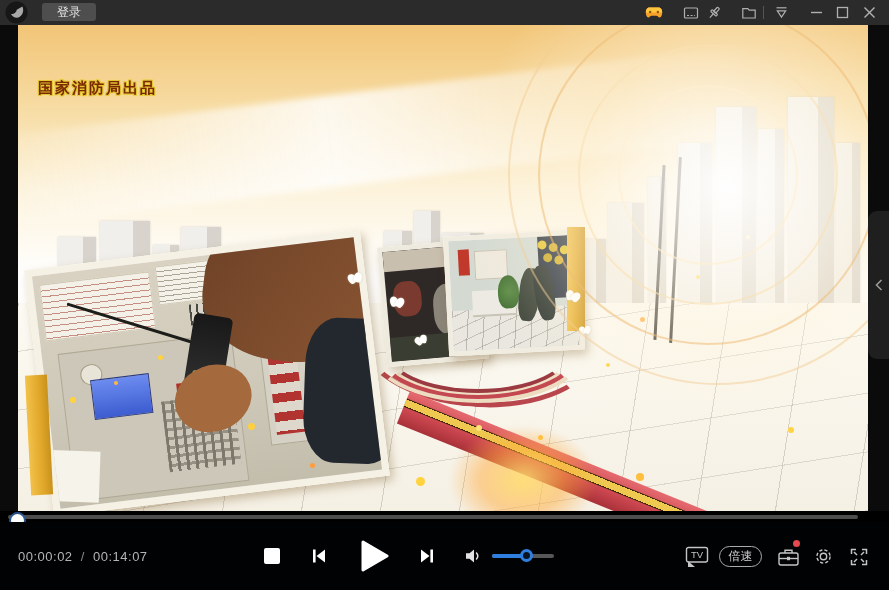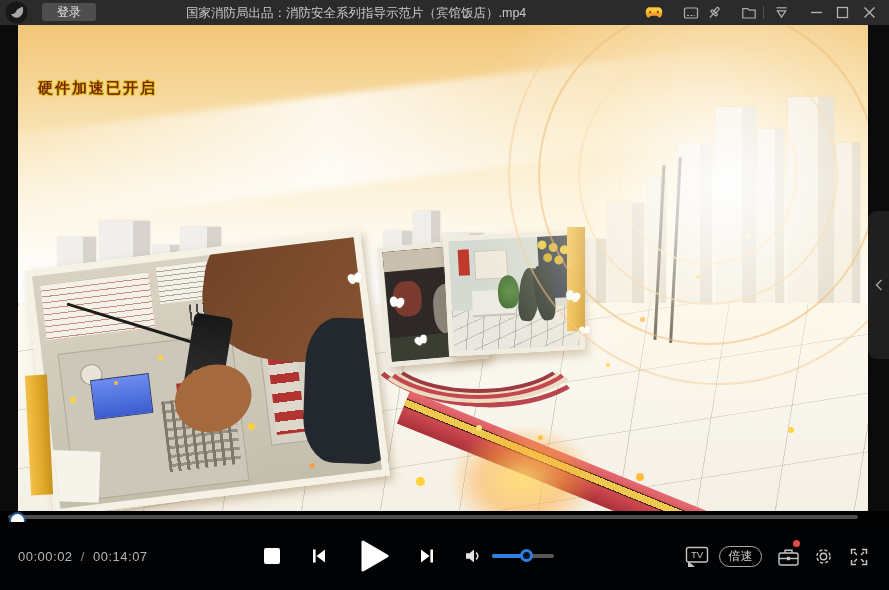--- a/index.html
+++ b/index.html
@@ -86,21 +86,20 @@
 <body>
 
 <div id="app">
 
   <div class="titlebar">
     <svg class="logo" viewBox="0 0 23 23">
       <circle cx="11.5" cy="11.5" r="11" fill="#171717"></circle>
       <path d="M6 13c3 .6 5.2-1.4 5.8-4.2l5.6-3.2c1.7 3.6.6 8.2-2.6 10.2-3 1.9-7.2.6-8.8-2.8z" fill="#a8a8a8"></path>
     </svg>
     <div class="login-btn">登录</div>
-    <span class="win-title">国家消防局出品：消防安全系列指导示范片（宾馆饭店）.mp4</span>
 
     <div class="tb-ico" style="left:645px">
       <svg width="22" height="15" viewBox="0 0 22 15">
         <path d="M5.5 1.5 C2.4 1.5 1 4.5 1 7.6 c0 3 1 5.9 3 5.9 2 0 2.4-2 3.9-2 h6.2 c1.5 0 1.9 2 3.9 2 2 0 3-2.9 3-5.9 0-3.1-1.4-6.1-4.5-6.1 z" fill="#f6a22a"></path>
         <path d="M5.5 1.5 C2.4 1.5 1 4.5 1 7.6 l20 0 c0-3.1-1.4-6.1-4.5-6.1z" fill="#ffc63d"></path>
         <circle cx="6.3" cy="7" r="1.5" fill="#8a5400"></circle>
         <circle cx="15.7" cy="7" r="1.5" fill="#8a5400"></circle>
       </svg>
     </div>
     <div class="tb-ico" style="left:682px">
@@ -256,21 +255,21 @@
       <div class="spark" style="left:770px;top:402px;width:6px;height:6px;background:#ffd23e"></div>
       <div class="spark" style="left:618px;top:448px;width:8px;height:8px;background:#ffbe3e"></div>
 
       <div class="beam"></div>
       <div class="glowball"></div>
       <div class="ring" style="left:490px;top:-60px;width:420px;height:420px;border:2px solid rgba(244,206,150,.5)"></div>
       <div class="ring" style="left:520px;top:-20px;width:340px;height:340px;border:2px solid rgba(238,190,120,.55)"></div>
       <div class="ring" style="left:560px;top:20px;width:260px;height:260px;border:2px solid rgba(250,225,180,.6)"></div>
       <div class="ring" style="left:600px;top:60px;width:180px;height:180px;border:2px solid rgba(255,240,210,.65)"></div>
 
-      <div class="osd">硬件加速已开启</div>
+      <div class="osd">国家消防局出品</div>
     </div>
 
     <div class="side-tab">
       <svg width="14" height="18" viewBox="0 0 14 18" fill="none" stroke="#9a9a9a" stroke-width="1.6">
         <polyline points="9.5,4 4.5,9 9.5,14"></polyline>
       </svg>
     </div>
   </div>
 
   <div class="progress-row">

